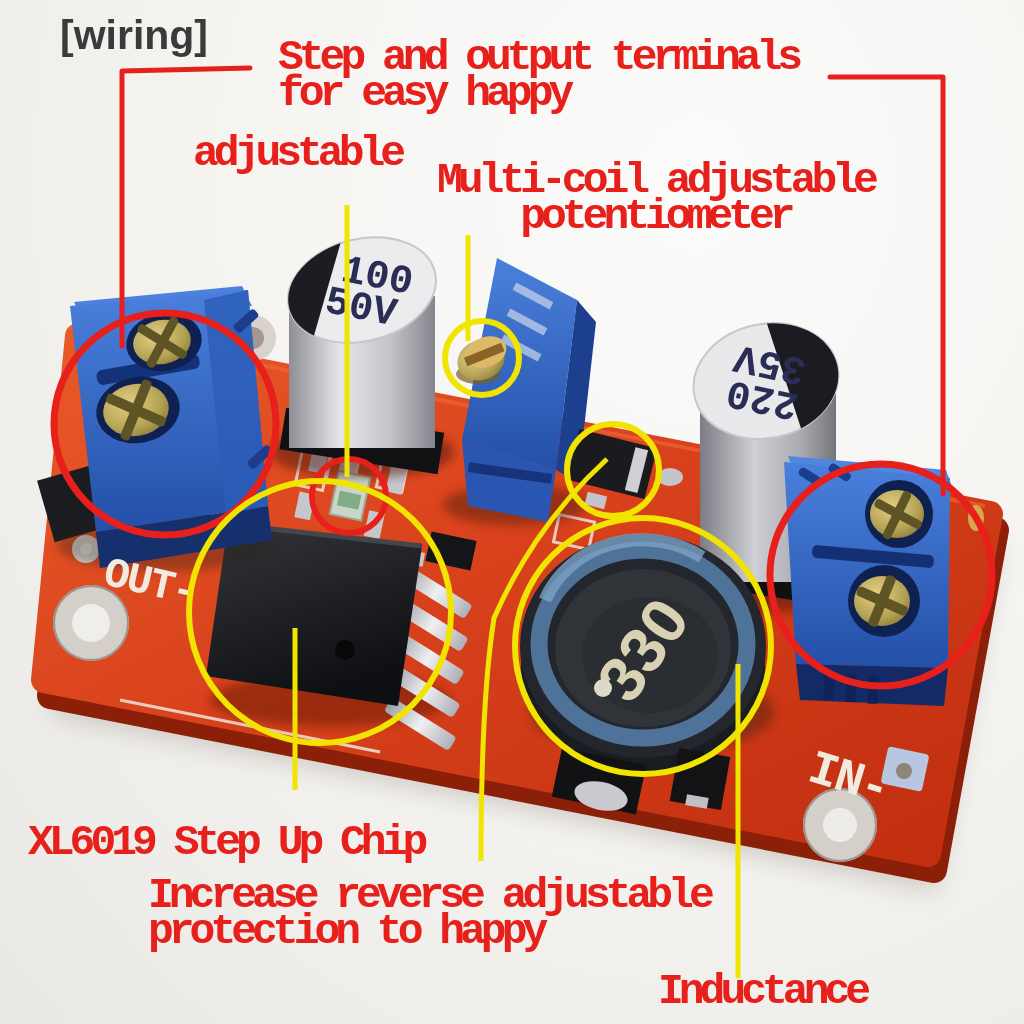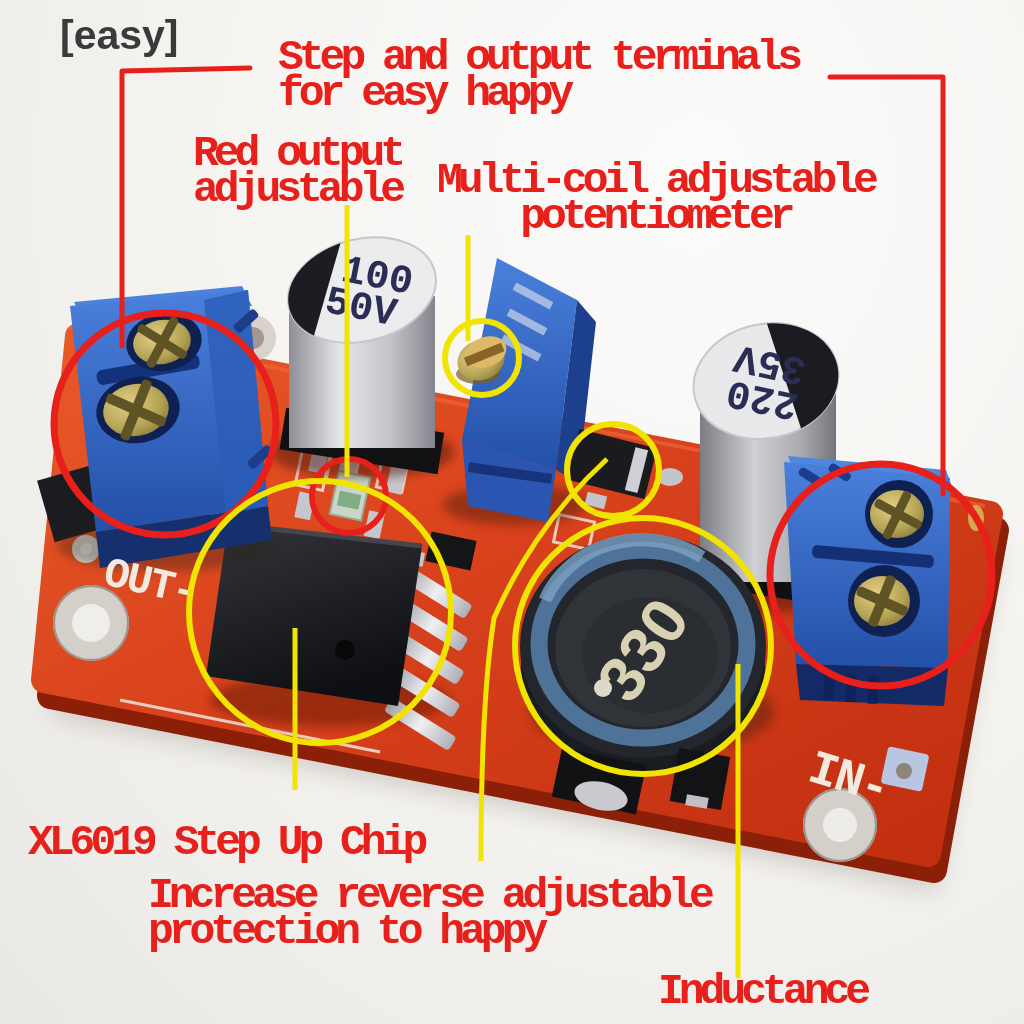--- a/index.html
+++ b/index.html
@@ -302,29 +302,28 @@
     <path d="M 607 459 Q 535 525 494 618 Q 481 700 481 861" stroke="#f0e400" stroke-width="5"></path>
     <line x1="738" y1="664" x2="738" y2="978" stroke="#f0e400" stroke-width="5"></line>
 
     <circle cx="482" cy="358" r="37" stroke="#f0e400" stroke-width="6"></circle>
     <circle cx="613" cy="470" r="46" stroke="#f0e400" stroke-width="6"></circle>
     <circle cx="320" cy="612" r="131" stroke="#f0e400" stroke-width="6"></circle>
     <circle cx="643" cy="646" r="128" stroke="#f0e400" stroke-width="6"></circle>
   </g>
 </svg>
 
-  <div class="watermark">[easy]</div>
+  <div class="watermark">[wiring]</div>
 
   <div class="lbl" id="lbl-terminals">
     <div>Step and output terminals</div>
     <div>for easy happy</div>
   </div>
 
   <div class="lbl" id="lbl-indicator">
-    <div>Red output</div>
     <div>adjustable</div>
   </div>
 
   <div class="lbl" id="lbl-pot">
     <div>Multi-coil adjustable</div>
     <div>potentiometer</div>
   </div>
 
   <div class="lbl" id="lbl-chip">
     <div>XL6019 Step Up Chip</div>

